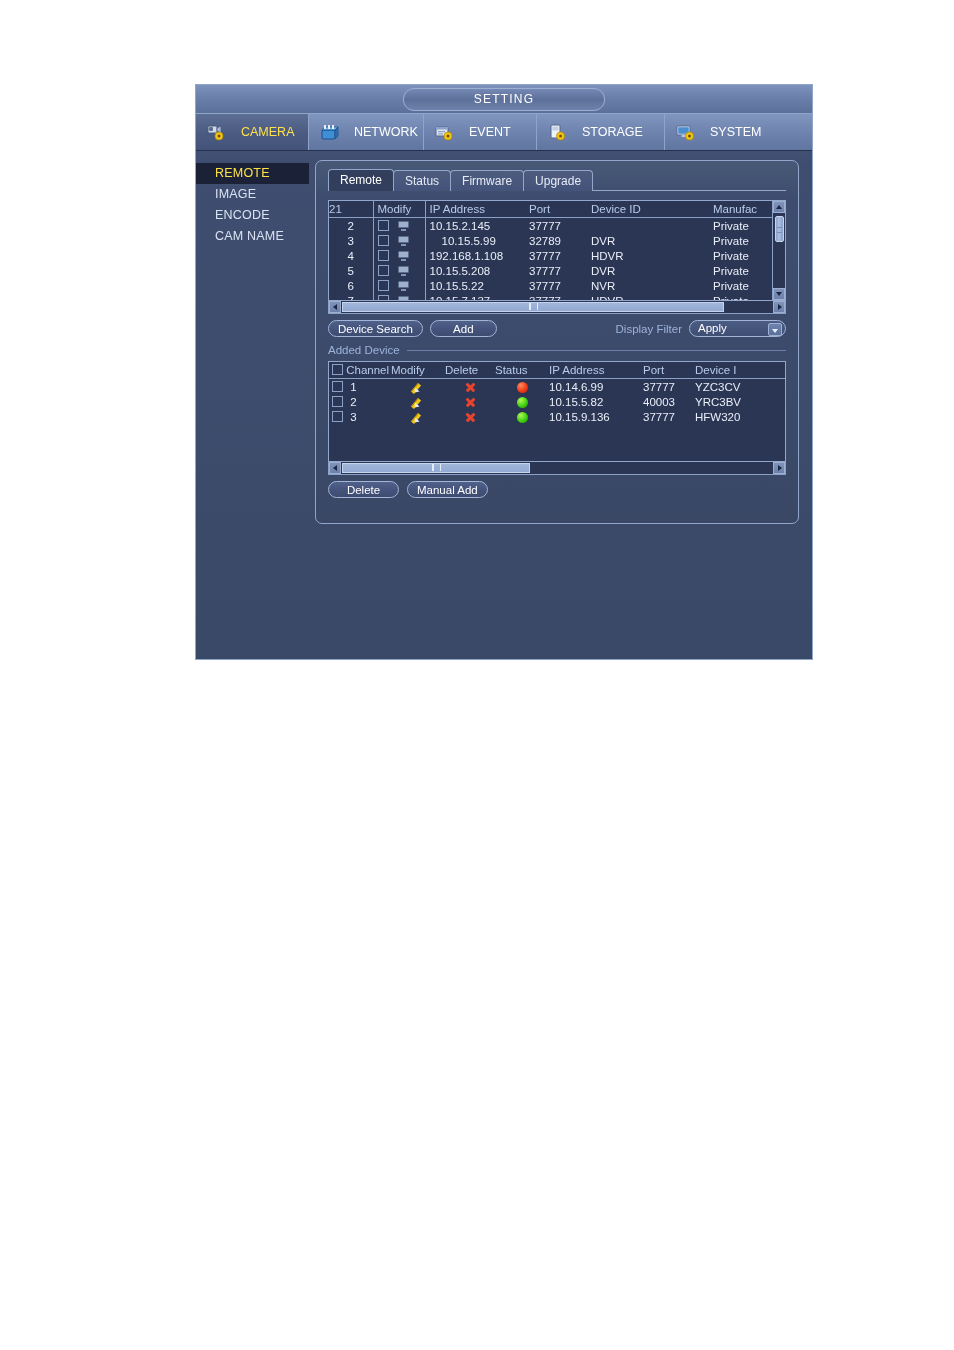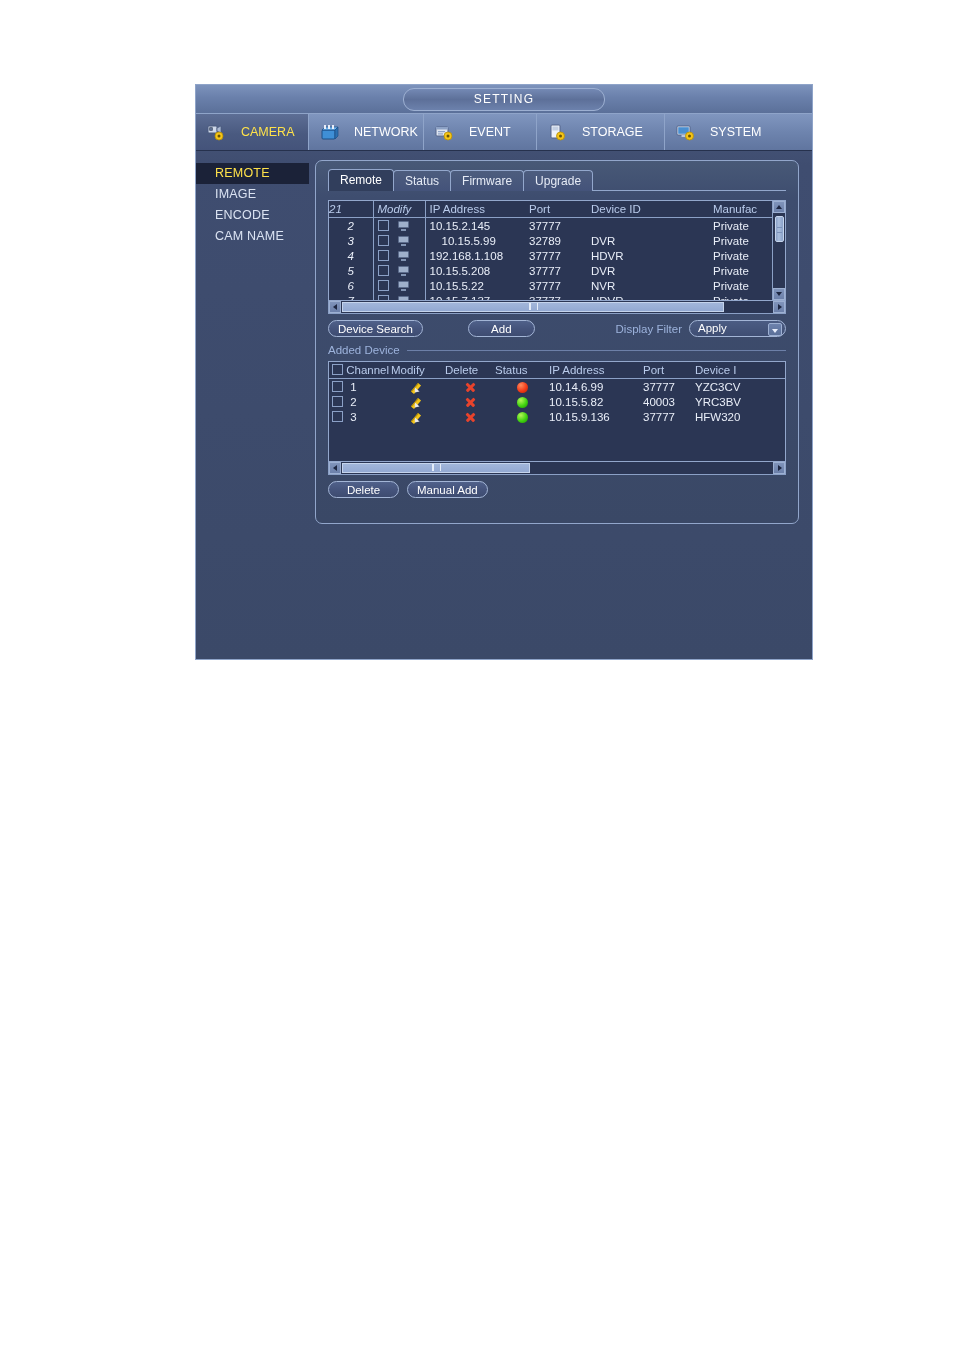--- a/index.html
+++ b/index.html
@@ -173,21 +173,21 @@
     border-bottom: 1px solid #8ba0c6;
   }
   table.grid td {
     color: #e9eef8;
     height: 15px;
     padding: 0;
     white-space: nowrap;
     overflow: hidden;
   }
   .ctr { text-align: center; }
-  .vline { border-right: 1px solid #8ba0c6; font-style: italic; }
+  .vline { border-right: 1px solid #8ba0c6; }
 
   .chk {
     display: inline-block;
     width: 9px; height: 9px;
     border: 1px solid #8ba0c6;
     background: #2b3654;
     vertical-align: -1px;
   }
 
   
@@ -357,21 +357,21 @@
     font-size: 11.5px;
     color: #ffffff;
     border: 1px solid #a3b5d6;
     border-radius: 9px;
     background: linear-gradient(180deg, #50618a 0%, #45547c 50%, #3e4c71 100%);
     box-sizing: border-box;
     white-space: nowrap;
     text-align: center;
   }
 
-  .row-flex { display: flex; align-items: center; gap: 38px; }
+  .row-flex { display: flex; align-items: center; }
   .label-blue { color: #9db3dc; font-size: 11.5px; }
 
   
   .select {
     position: relative;
     width: 97px;
     height: 17px;
     border: 1px solid #a3b5d6;
     border-radius: 9px;
     background: linear-gradient(180deg, #4b5c83 0%, #3f4e73 100%);

